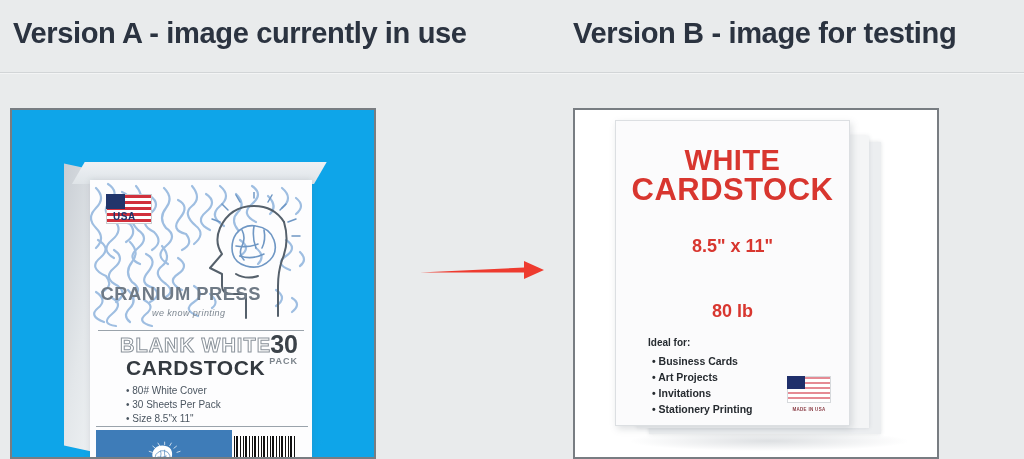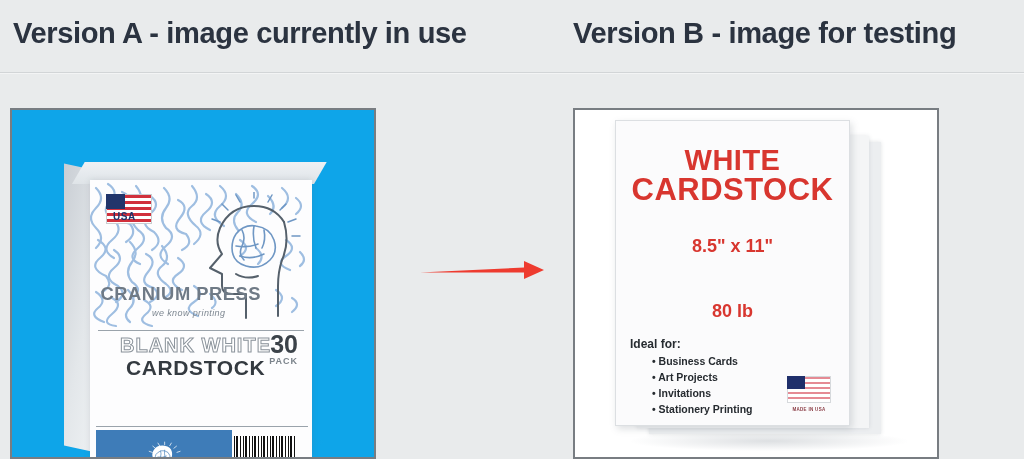--- a/index.html
+++ b/index.html
@@ -197,22 +197,22 @@
   .bTitle1 { position: absolute; left: 0; right: 0; top: 24px; font-size: 29px; }
   .bTitle2 { position: absolute; left: 0; right: 0; top: 54px; font-size: 31px; }
   .bSpec {
     position: absolute; left: 0; right: 0;
     text-align: center; font-weight: 700;
   }
   .bSpec1 { top: 115px; font-size: 18px; color: #d8362f; }
   .bSpec2 { top: 140px; font-size: 18px; color: #d8362f; margin-top: 40px; }
   .bSpec3 { top: 164px; font-size: 18px; color: #2e6fc4; }
   .bIdeal {
-    position: absolute; left: 14px; top: 216px;
-    font-size: 12px; font-weight: 700; color: #262b30;
+    position: absolute; left: 32px; top: 216px;
+    font-size: 10px; font-weight: 700; color: #262b30;
   }
   .bList {
     position: absolute; left: 36px; top: 232px;
     font-size: 10.5px; font-weight: 700; color: #262b30;
     line-height: 16px;
   }
   .bList div::before { content: "• "; }
   .bFlag {
     position: absolute; right: 18px; bottom: 22px;
     width: 44px; height: 27px;
@@ -320,20 +320,25 @@
         </svg>
 
         <div class="boxA-brand">CRANIUM PRESS</div>
         <div class="boxA-tagline">we know printing</div>
 
         <div class="boxA-rule"></div>
 
         <div class="boxA-title1">BLANK WHITE</div>
         <div class="boxA-title2">CARDSTOCK</div>
 
+        <div class="boxA-bullets">
+          <div>80# White Cover</div>
+          <div>30 Sheets Per Pack</div>
+          <div>Size  8.5"x 11"</div>
+        </div>
 
         <div class="boxA-pack">
           <div class="num">30</div>
           <div class="lbl">PACK</div>
         </div>
 
         <div class="boxA-rule2"></div>
 
         <div class="boxA-blueband">
           <svg viewBox="0 0 136 56" style="position:absolute;left:46px;top:2px;width:70px;height:52px">

